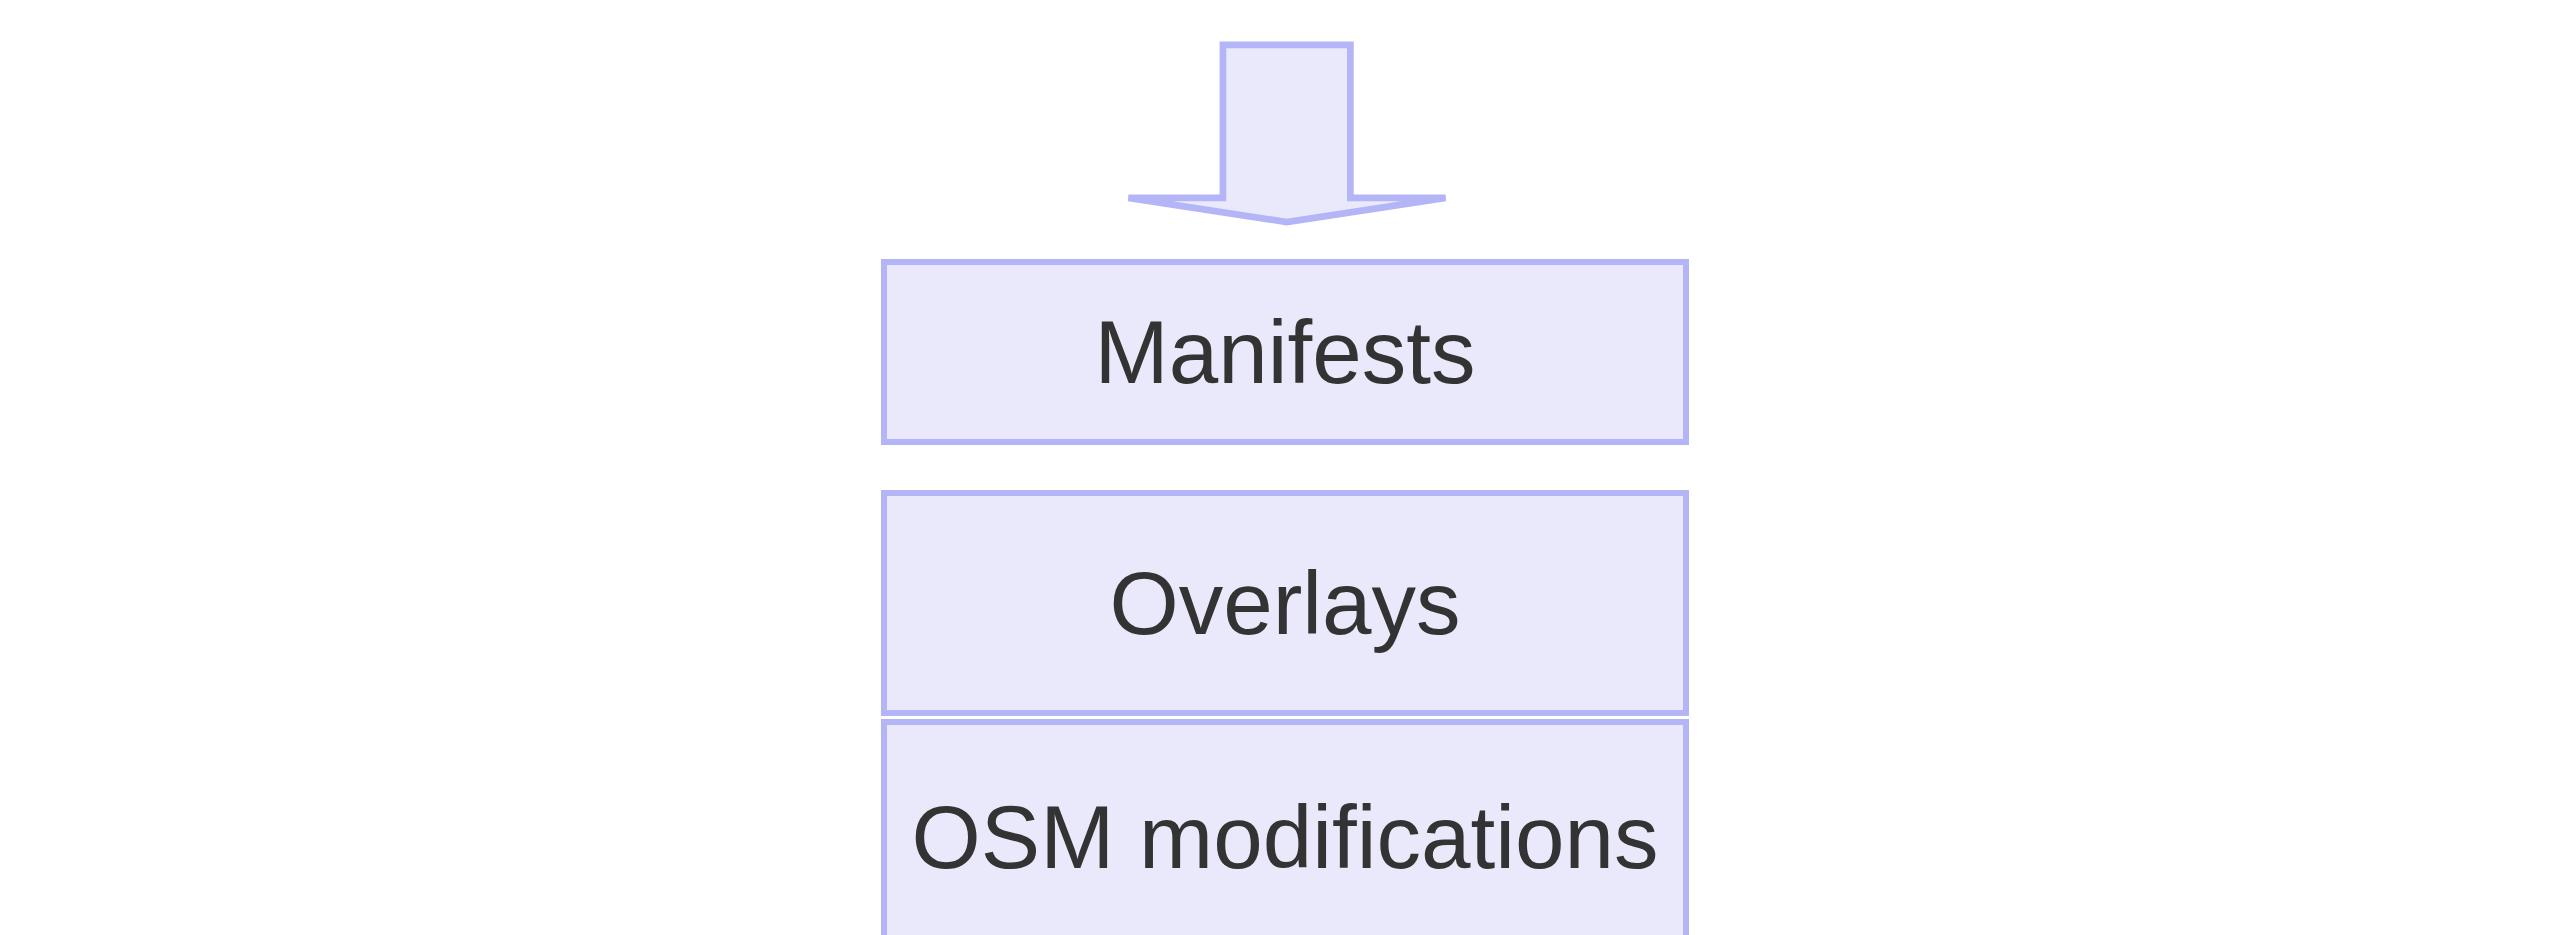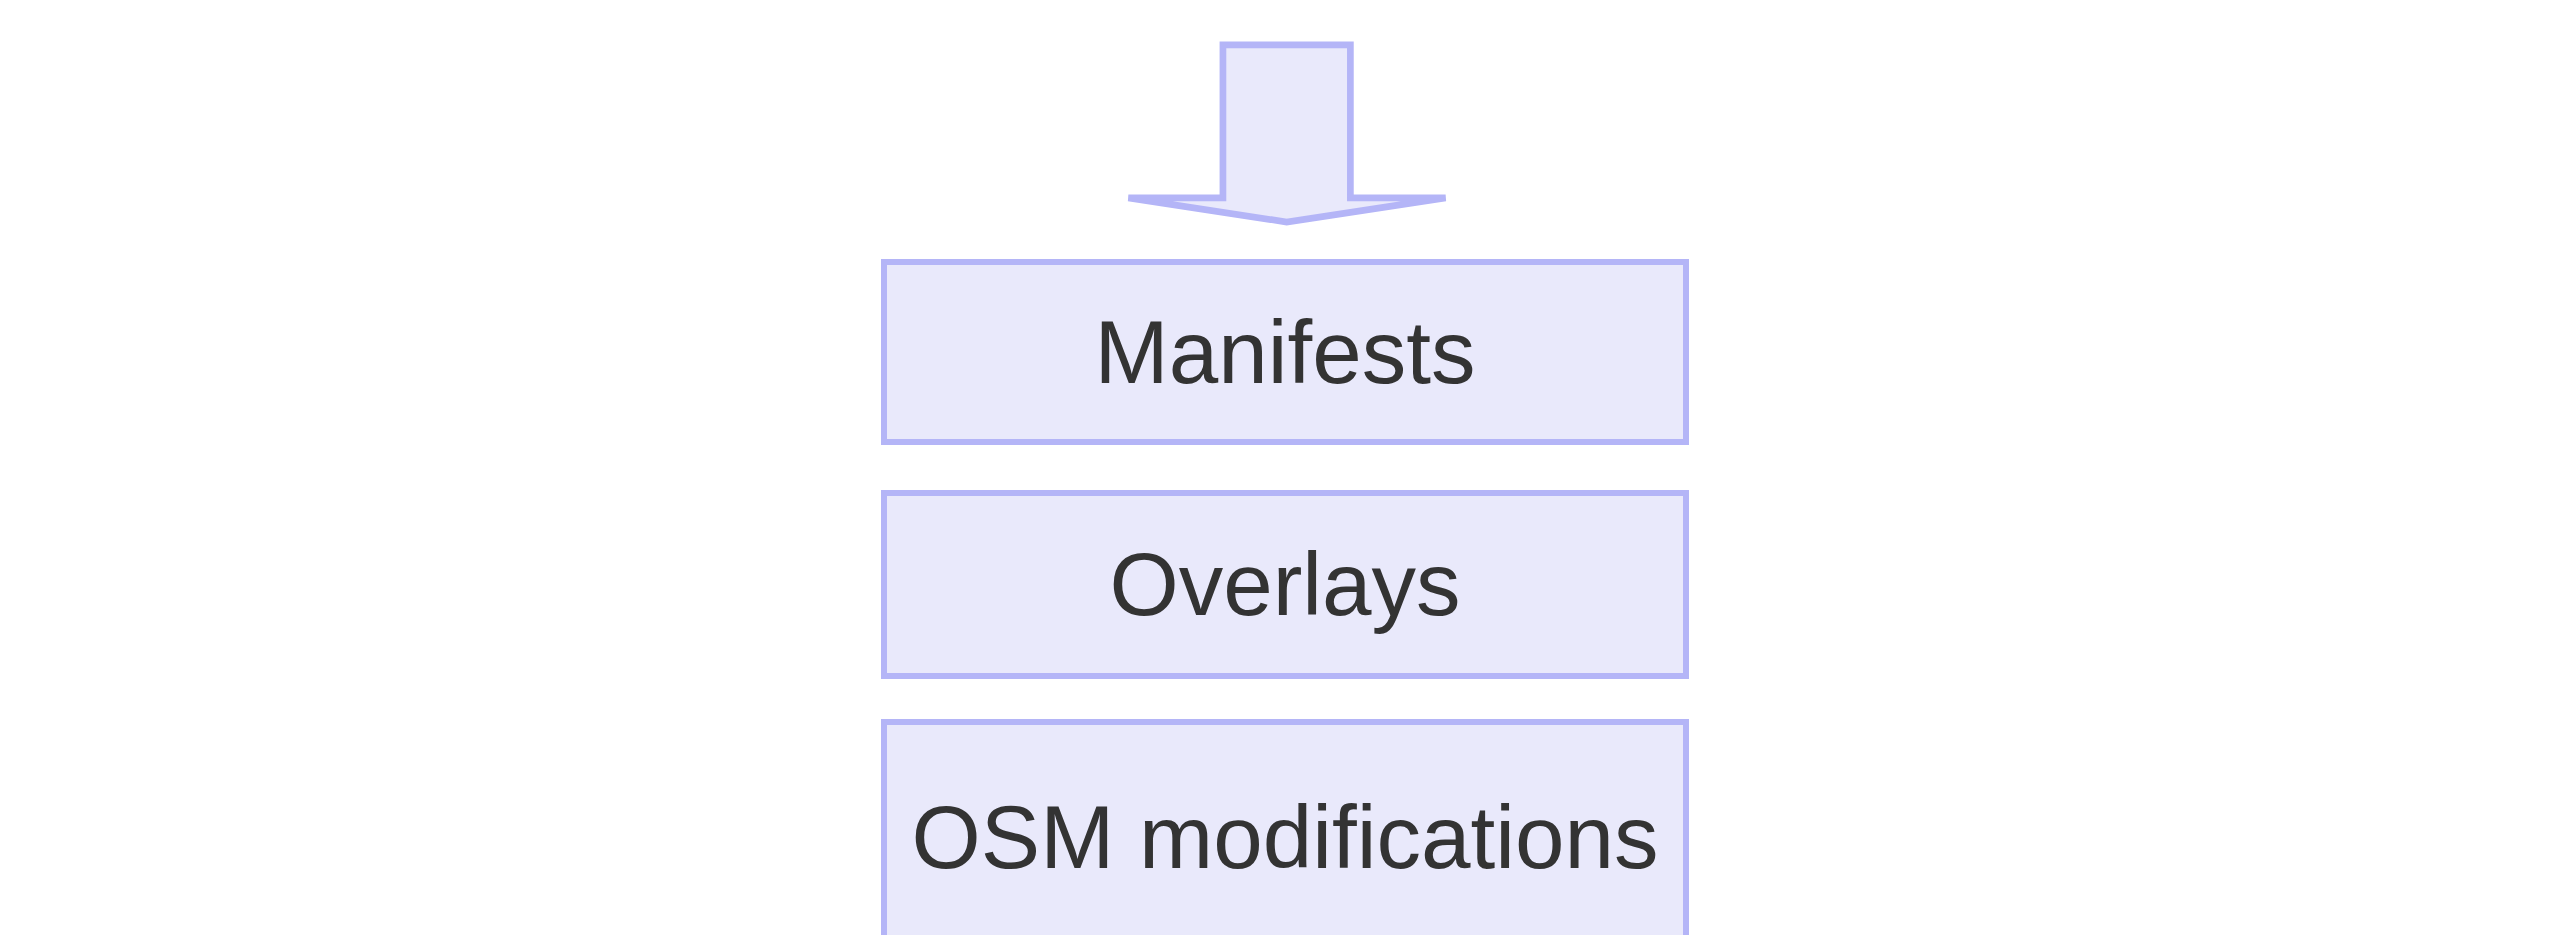--- a/index.html
+++ b/index.html
@@ -36,21 +36,21 @@
     width: 808px;
     height: 186px;
     box-sizing: border-box;
     background: var(--fill-color, #e9e9fb);
     border: 6.7px solid var(--border-color, #b4b5f7);
     display: flex;
     align-items: center;
     justify-content: center;
   }
   .diagram-box.box-1 { top: 259px; }
-  .diagram-box.box-2 { top: 490px; height: 189px; }
+  .diagram-box.box-2 { top: 490px; height: 226px; }
   .diagram-box.box-3 { top: 719px; height: 236px; }
   .box-label {
     color: var(--text-color, #333333);
     font-size: 89px;
     line-height: 1;
     white-space: nowrap;
     letter-spacing: 0;
   }
 </style>
 </head>

